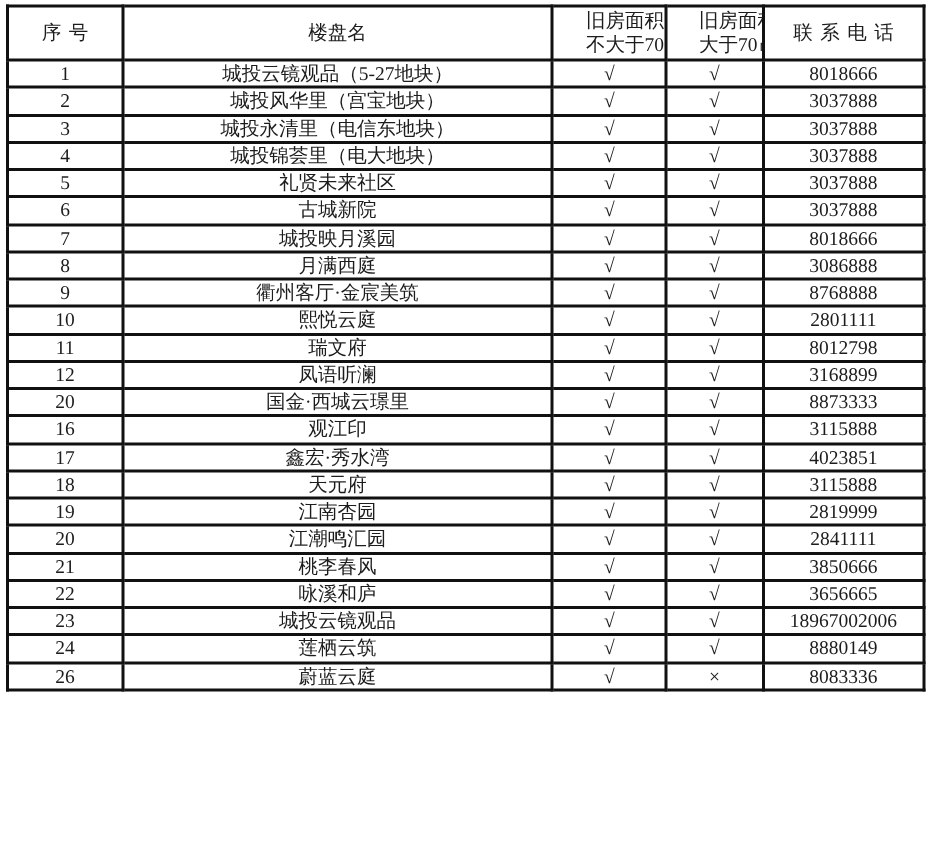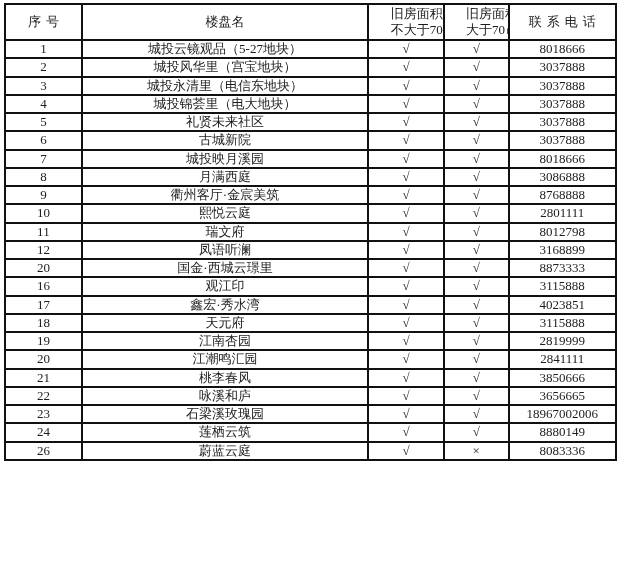--- a/index.html
+++ b/index.html
@@ -219,21 +219,21 @@
         </tr>
         <tr>
           <td class="cell-no">22</td>
           <td class="cell-name">咏溪和庐</td>
           <td class="cell-le70">√</td>
           <td class="cell-gt70">√</td>
           <td class="cell-phone">3656665</td>
         </tr>
         <tr>
           <td class="cell-no">23</td>
-          <td class="cell-name">石梁溪玫瑰园</td>
+          <td class="cell-name">城投云镜观品</td>
           <td class="cell-le70">√</td>
           <td class="cell-gt70">√</td>
           <td class="cell-phone">18967002006</td>
         </tr>
         <tr>
           <td class="cell-no">24</td>
           <td class="cell-name">莲栖云筑</td>
           <td class="cell-le70">√</td>
           <td class="cell-gt70">√</td>
           <td class="cell-phone">8880149</td>

